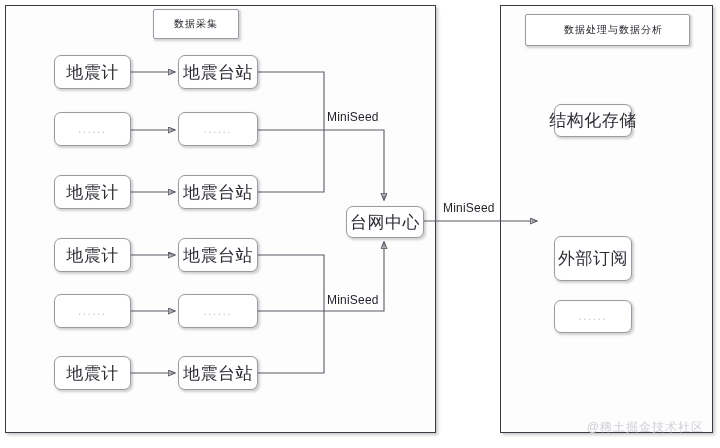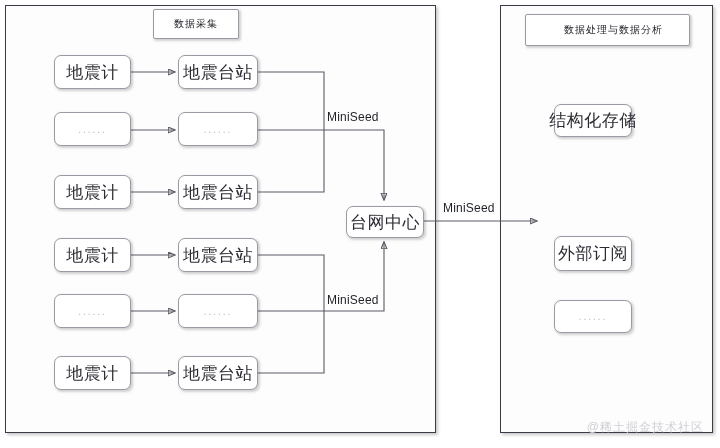--- a/index.html
+++ b/index.html
@@ -135,18 +135,18 @@
 
   <div class="node" style="left:346px;top:206px;width:78px;height:32px;">台网中心</div>
 
   <div class="edge-label" style="left:325px;top:110px;">MiniSeed</div>
   <div class="edge-label" style="left:325px;top:293px;">MiniSeed</div>
   <div class="edge-label" style="left:441px;top:201px;">MiniSeed</div>
 
   <div class="title-box" style="left:525px;top:14px;width:165px;height:32px;padding-left:12px;">数据处理与数据分析</div>
 
   <div class="node" style="left:554px;top:104px;width:78px;height:33px;">结构化存储</div>
-  <div class="node" style="left:554px;top:236px;width:78px;height:35px;text-align:center;">外部订阅</div>
+  <div class="node" style="left:554px;top:236px;width:78px;height:45px;text-align:center;">外部订阅</div>
   <div class="node dots" style="left:554px;top:300px;width:78px;height:33px;">......</div>
 
   <div id="watermark">@稀土掘金技术社区</div>
 
 </div>
 
 </body></html>

